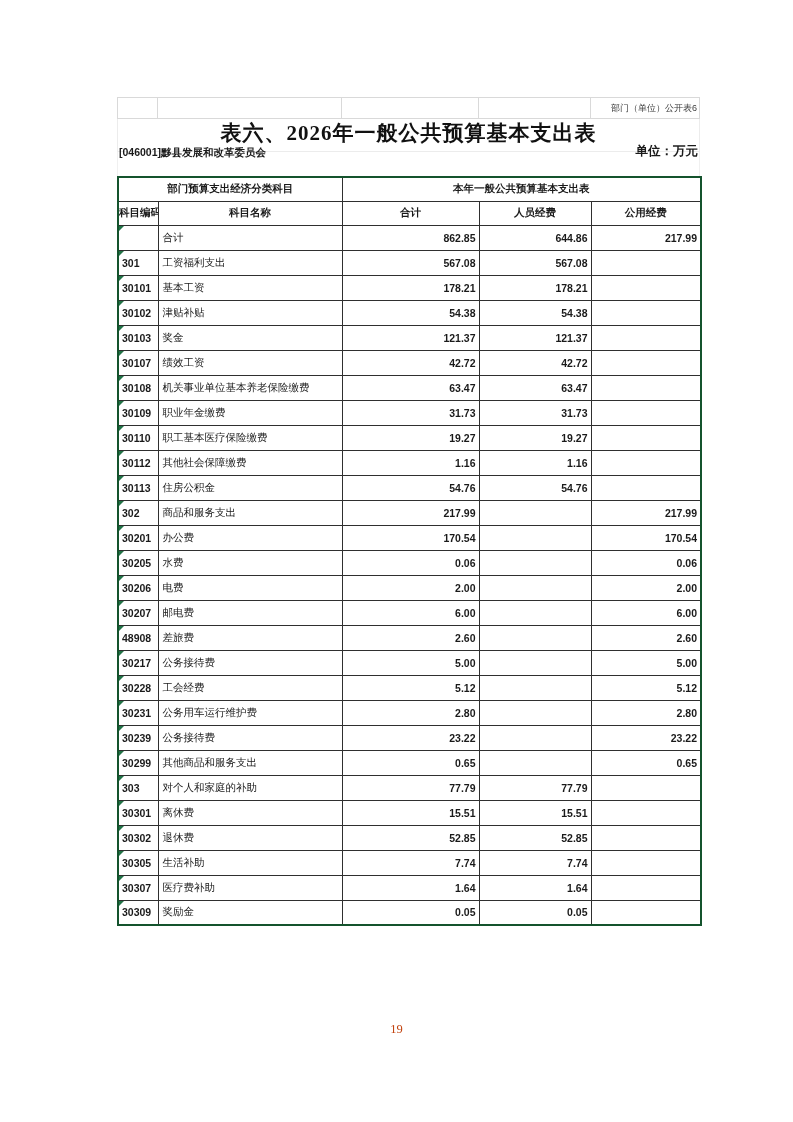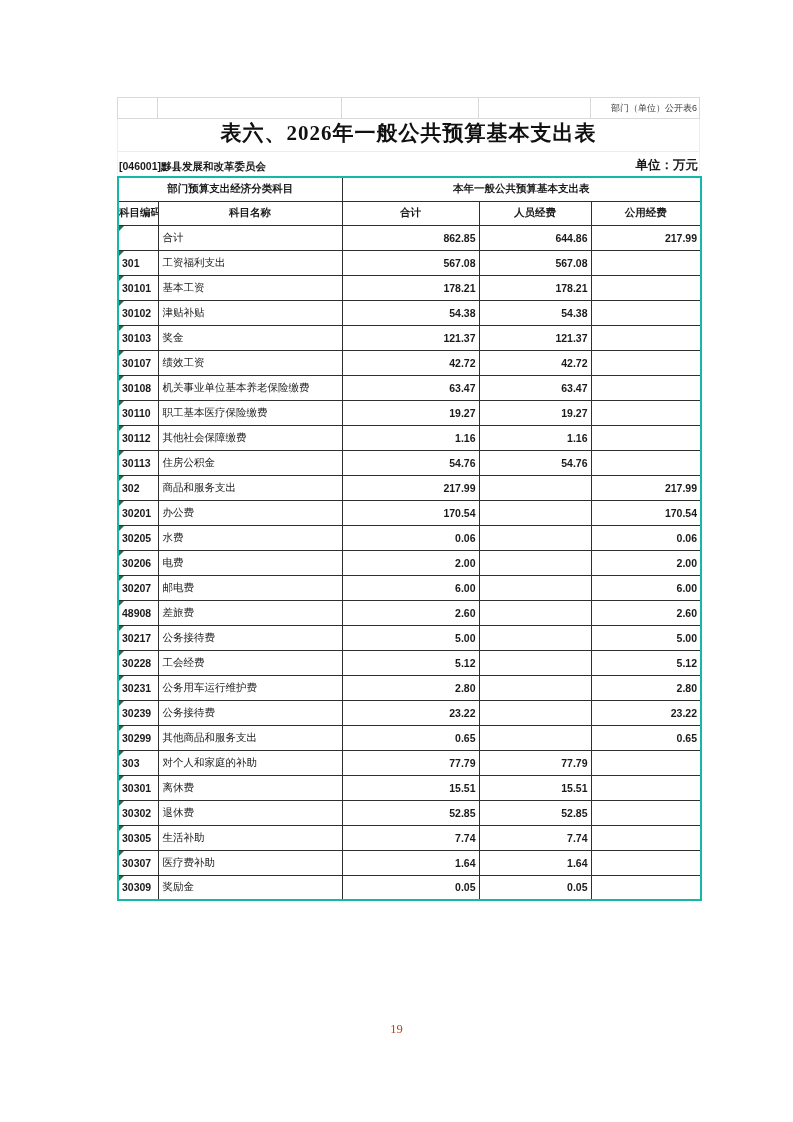--- a/index.html
+++ b/index.html
@@ -26,27 +26,27 @@
     border-left:1px solid #ececec; border-right:1px solid #ececec; border-bottom:1px solid #ececec;
   }
   .doc-title {
     font-family:"Liberation Serif","DejaVu Serif",serif;
     font-weight:bold; font-size:21px; letter-spacing:1px; color:#111; white-space:nowrap;
   }
 
   
   .unit-row {
     height:24px; display:flex; align-items:flex-end; justify-content:space-between;
-    border-left:1px solid #f0f0f0; border-right:1px solid #f0f0f0; padding-bottom:2px;
+    border-left:1px solid #f0f0f0; border-right:1px solid #f0f0f0; padding-bottom:16px;
   }
   .org-label { font-size:10.5px; font-weight:600; padding-left:1px; white-space:nowrap; }
   .unit-label { font-size:12.5px; font-weight:600; padding-right:1px; white-space:nowrap; }
 
   
-  table.main { border-collapse:collapse; table-layout:fixed; width:583px; border:2px solid #14b8a6; }
+  table.main { border-collapse:collapse; table-layout:fixed; width:583px; border:2px solid #14532d; }
   table.main td, table.main th { border:1px solid #2f2f2f; overflow:hidden; white-space:nowrap; }
   tr.hrow td { height:24px; text-align:center; vertical-align:middle; font-size:10.5px; font-weight:bold; }
   tr.drow td { height:25px; vertical-align:middle; font-size:10.5px; }
   td.code { text-align:left; padding-left:3px; font-weight:600; position:relative; }
   td.name { text-align:left; padding-left:4px; font-weight:500; }
   td.num  { text-align:right; padding-right:3px; font-weight:600; }
   .tri {
     position:absolute; left:0; top:0; width:0; height:0;
     border-top:5px solid #217346; border-right:5px solid transparent;
   }
@@ -152,20 +152,27 @@
           </tr>
 
           <tr class="drow">
             <td class="code"><span class="tri"></span><span>30108</span></td>
             <td class="name"><span>机关事业单位基本养老保险缴费</span></td>
             <td class="num"><span>63.47</span></td>
             <td class="num"><span>63.47</span></td>
             <td class="num"><span></span></td>
           </tr>
 
+          <tr class="drow">
+            <td class="code"><span class="tri"></span><span>30109</span></td>
+            <td class="name"><span>职业年金缴费</span></td>
+            <td class="num"><span>31.73</span></td>
+            <td class="num"><span>31.73</span></td>
+            <td class="num"><span></span></td>
+          </tr>
 
           <tr class="drow">
             <td class="code"><span class="tri"></span><span>30110</span></td>
             <td class="name"><span>职工基本医疗保险缴费</span></td>
             <td class="num"><span>19.27</span></td>
             <td class="num"><span>19.27</span></td>
             <td class="num"><span></span></td>
           </tr>
 
           <tr class="drow">

